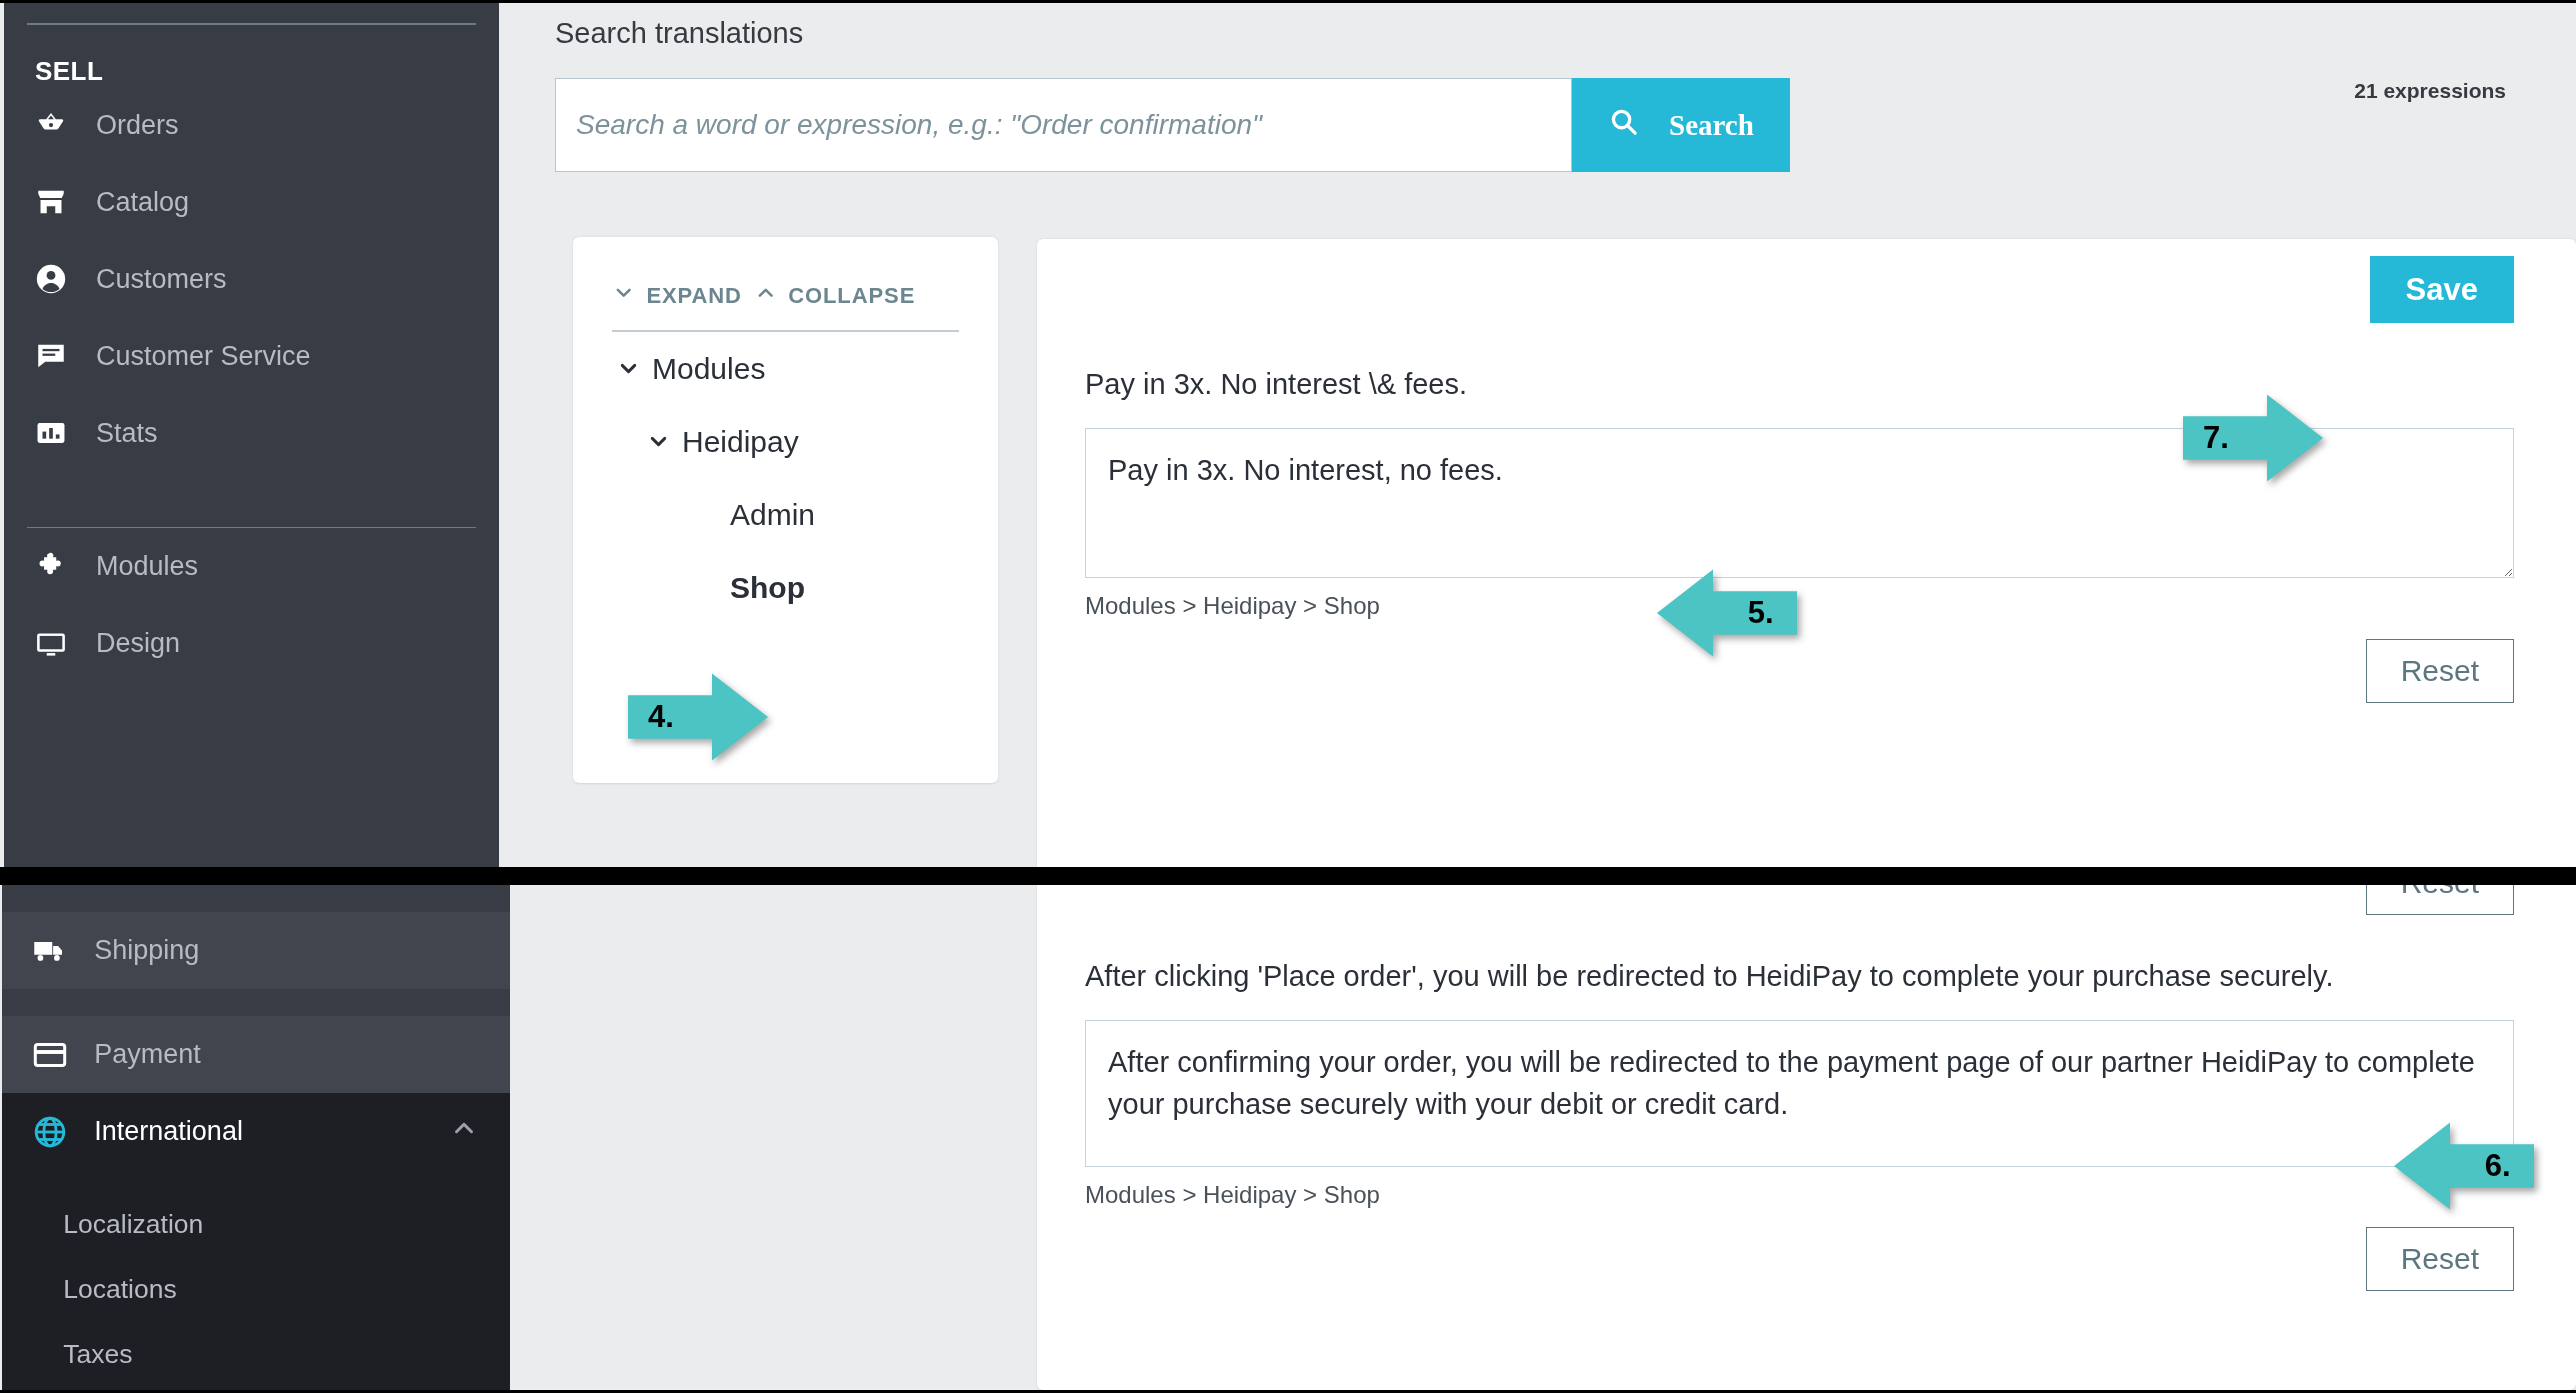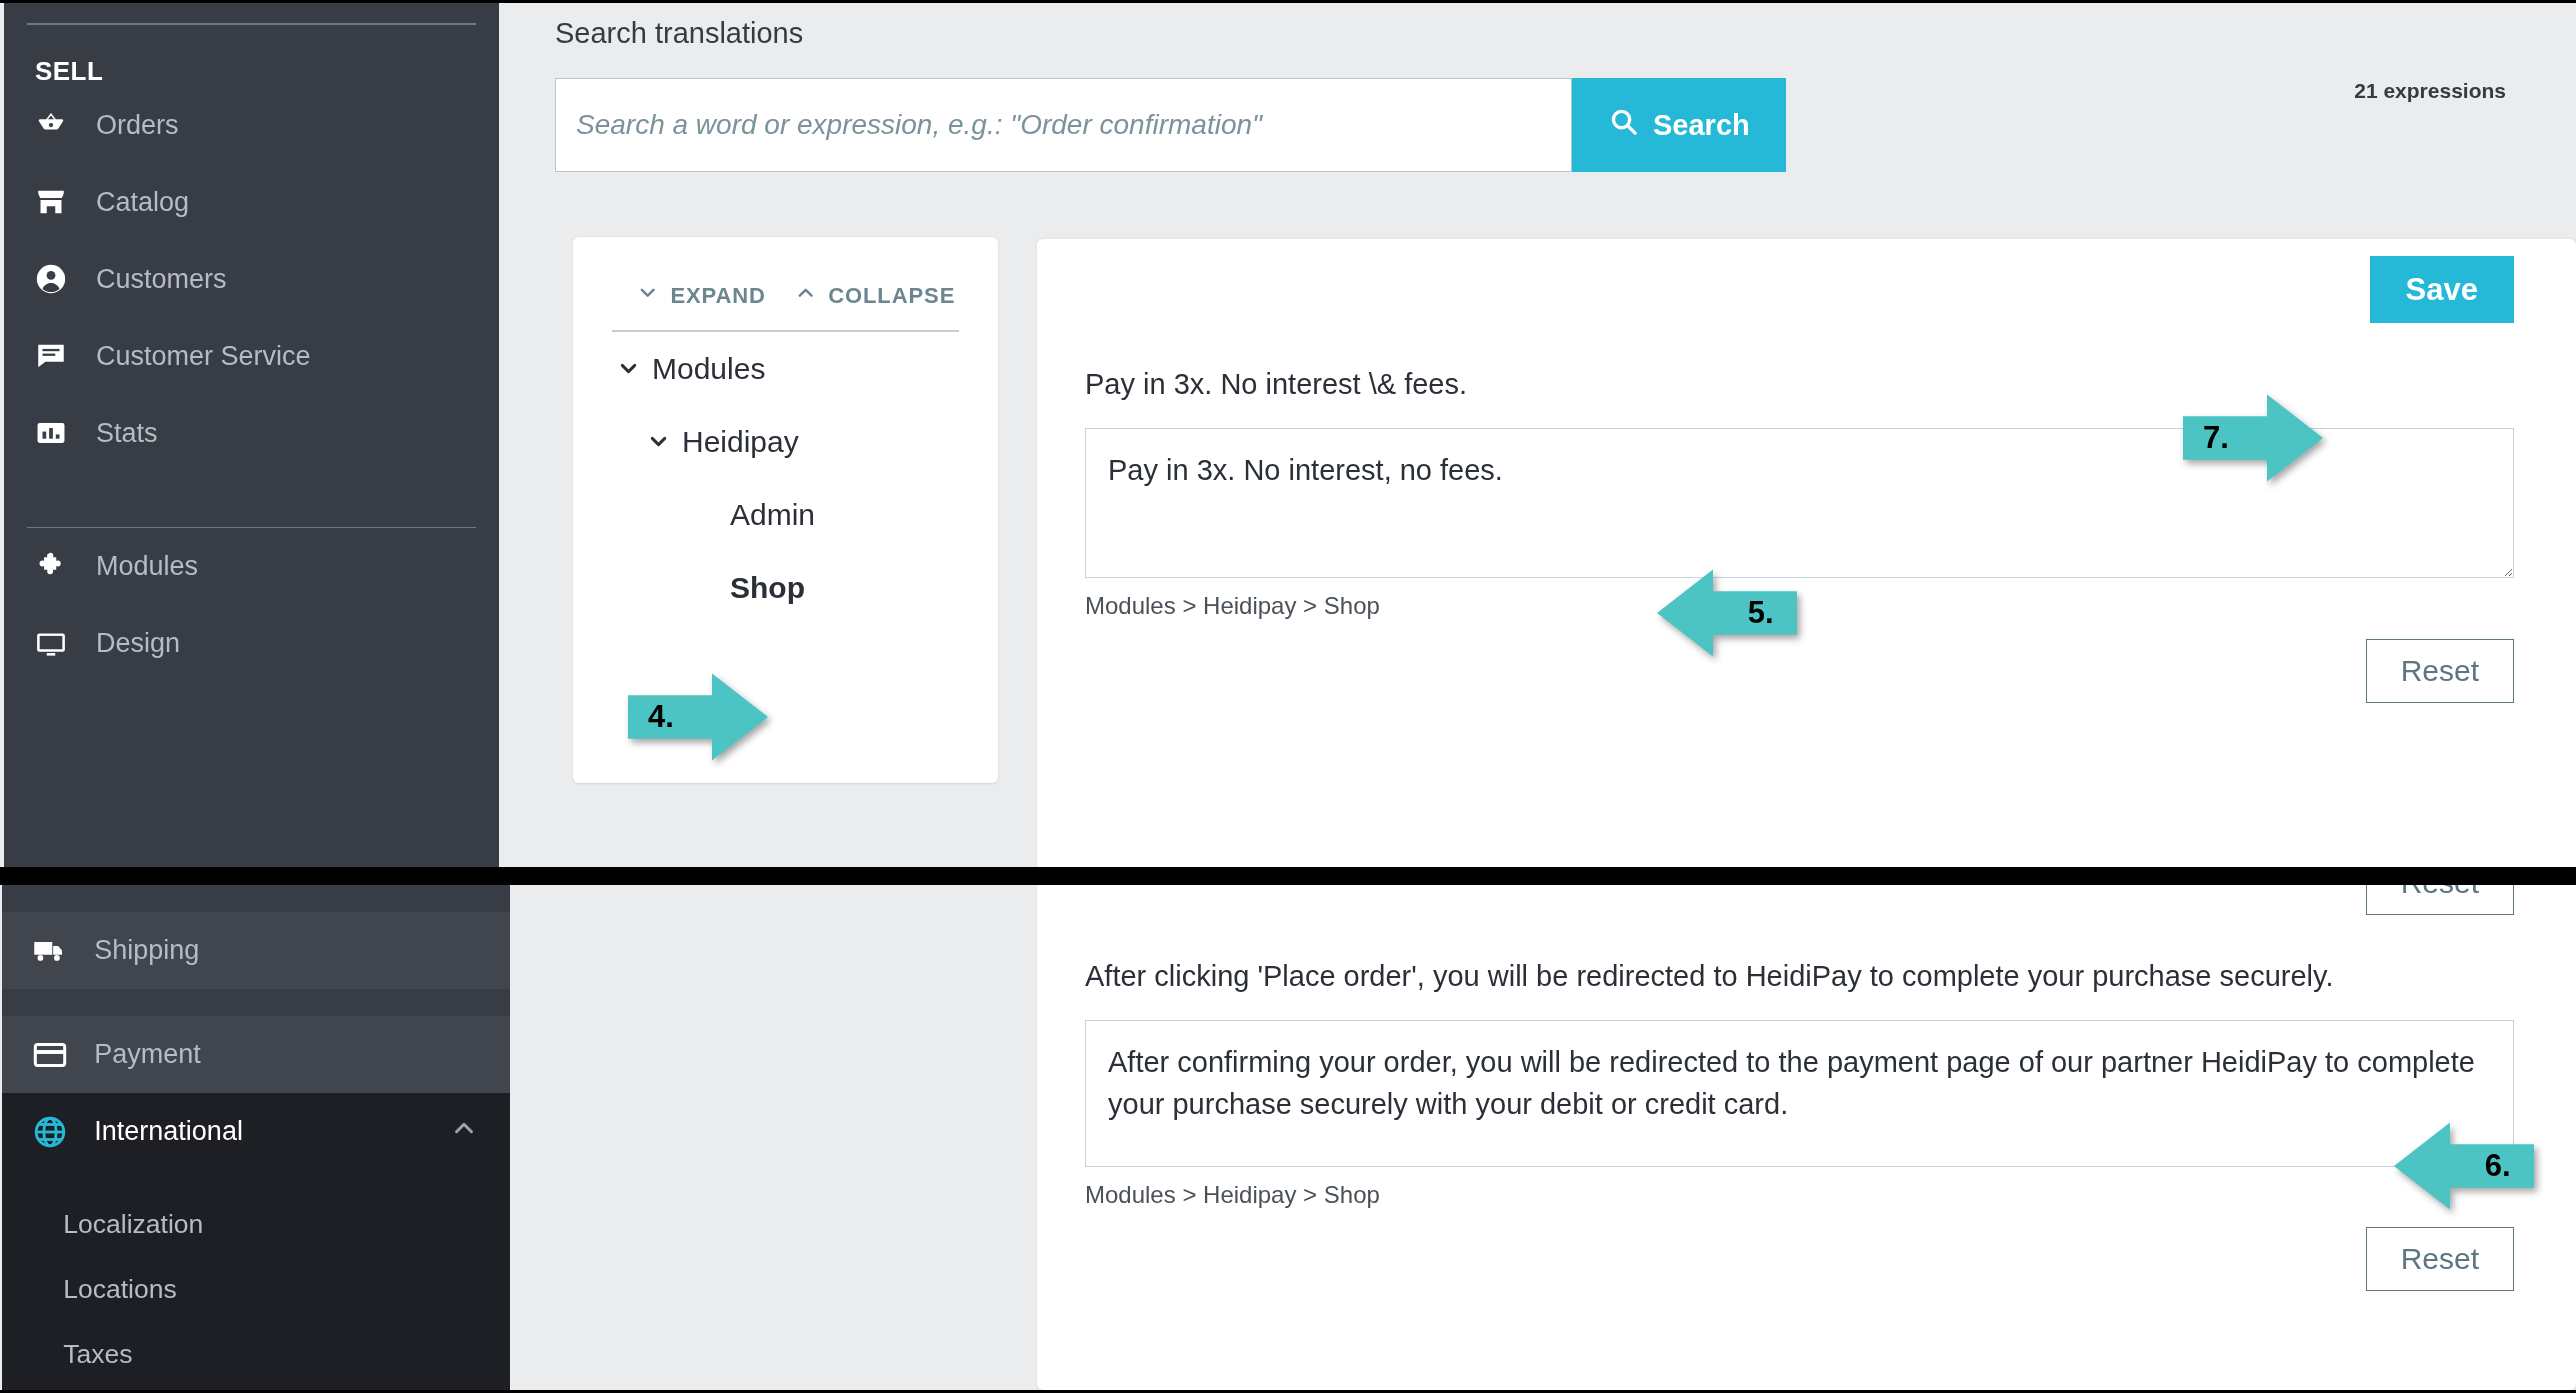--- a/index.html
+++ b/index.html
@@ -82,42 +82,41 @@
     width: 1017px; height: 94px;
     background: #ffffff;
     border: 1.6px solid #b6c4cc;
     font-size: 28px; font-style: italic;
     color: #7d939c;
     padding: 0 20px;
     font-family: "Liberation Sans", sans-serif;
   }
   .search-input::placeholder { color: #7d939c; opacity: 1; font-style: italic; }
   .search-btn {
-    display: flex; align-items: center; gap: 14px;
+    display: flex; align-items: center; gap: 30px;
     background: #25b9d7; border: none;
     color: #ffffff; font-size: 29px; font-weight: bold;
     padding: 0 36px; cursor: pointer;
-    font-family: Liberation Sans, sans-serif;
+    font-family: Liberation Serif, serif;
   }
   .expr-count {
     position: absolute; right: 28px; top: 76px;
     font-size: 21px; font-weight: bold; color: #363a41;
   }
 
   
   .tree-card {
     position: absolute; left: 573px; top: 234px;
     width: 425px; height: 546px;
     background: #ffffff; border-radius: 6.2px;
     box-shadow: 0 0.8px 2.3px rgba(0,0,0,.10);
   }
   .tree-actions {
-    display: flex; gap: 28px; align-items: center;
+    display: flex; gap: 12px; align-items: center;
     padding: 44px 0 0 39px;
-    margin-left: 24px;
   }
   .tree-action {
     display: flex; align-items: center; gap: 11px;
     font-size: 22px; font-weight: bold; letter-spacing: 0.9px;
     color: #6c868f; cursor: pointer;
   }
   .tree-rule { height: 1.6px; background: #c3ced4; margin: 20px 39px 0 39px; }
   .tree-node {
     display: flex; align-items: center;
     font-size: 30px; color: #2a2f38;

